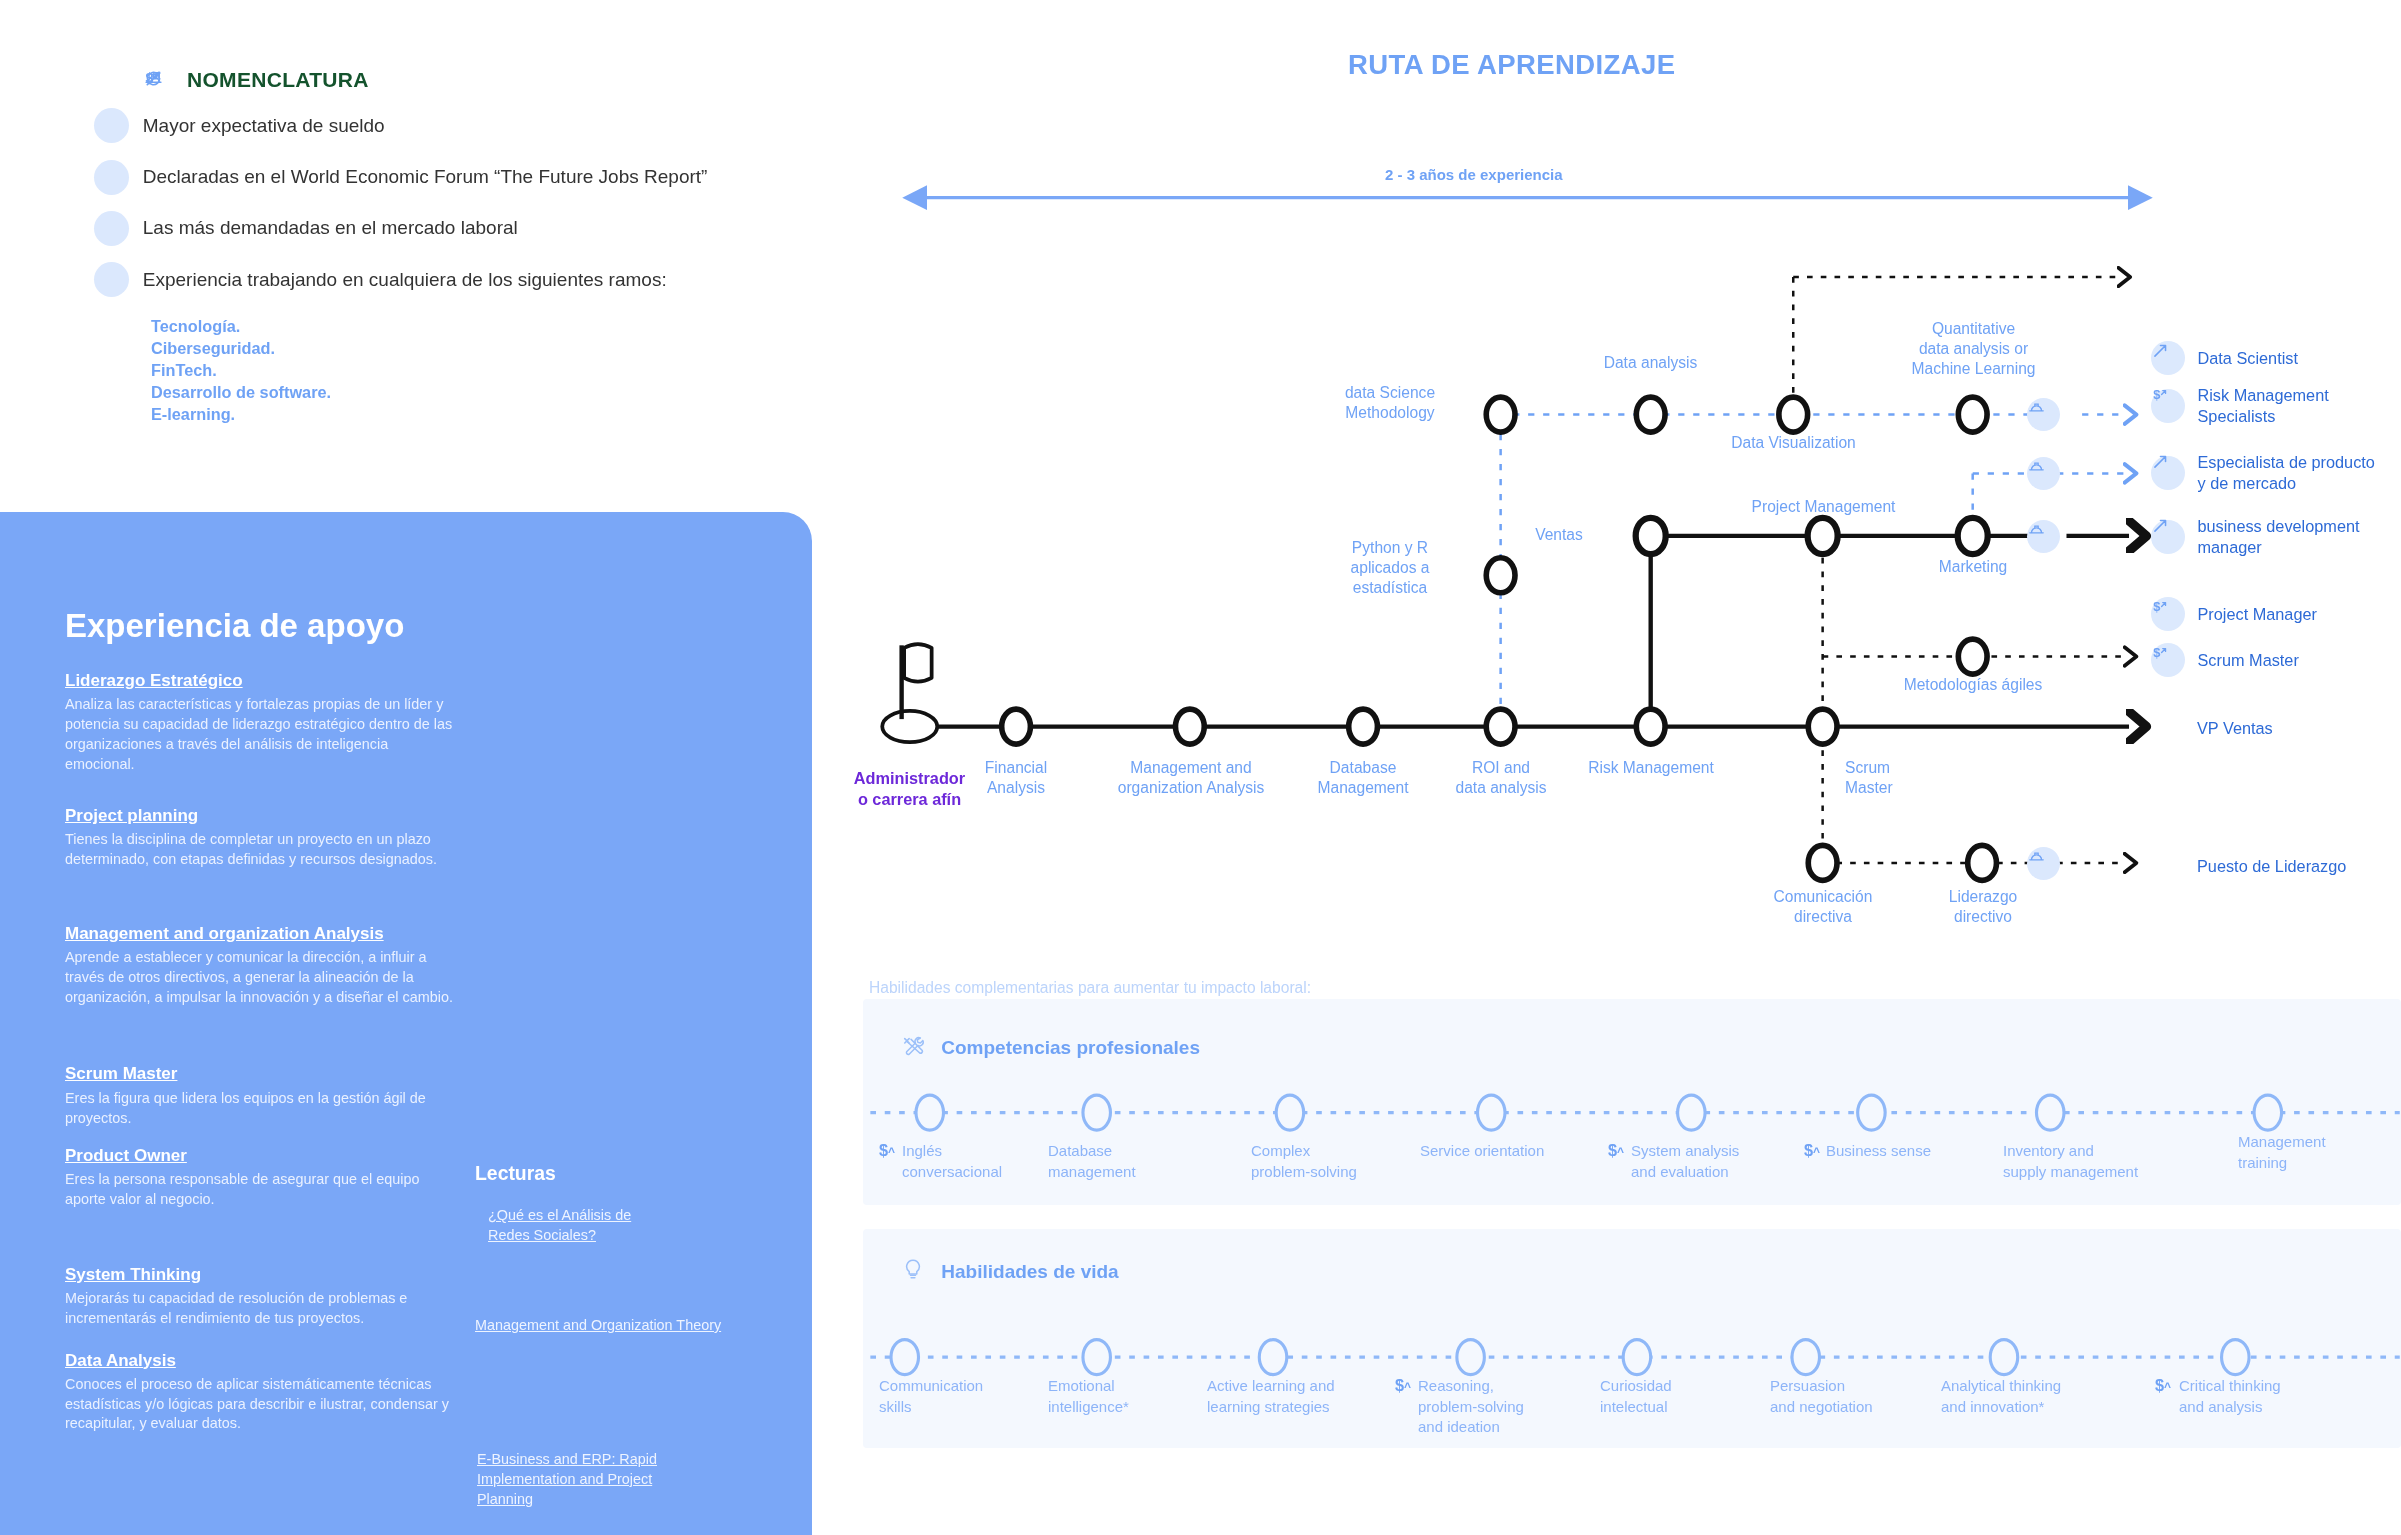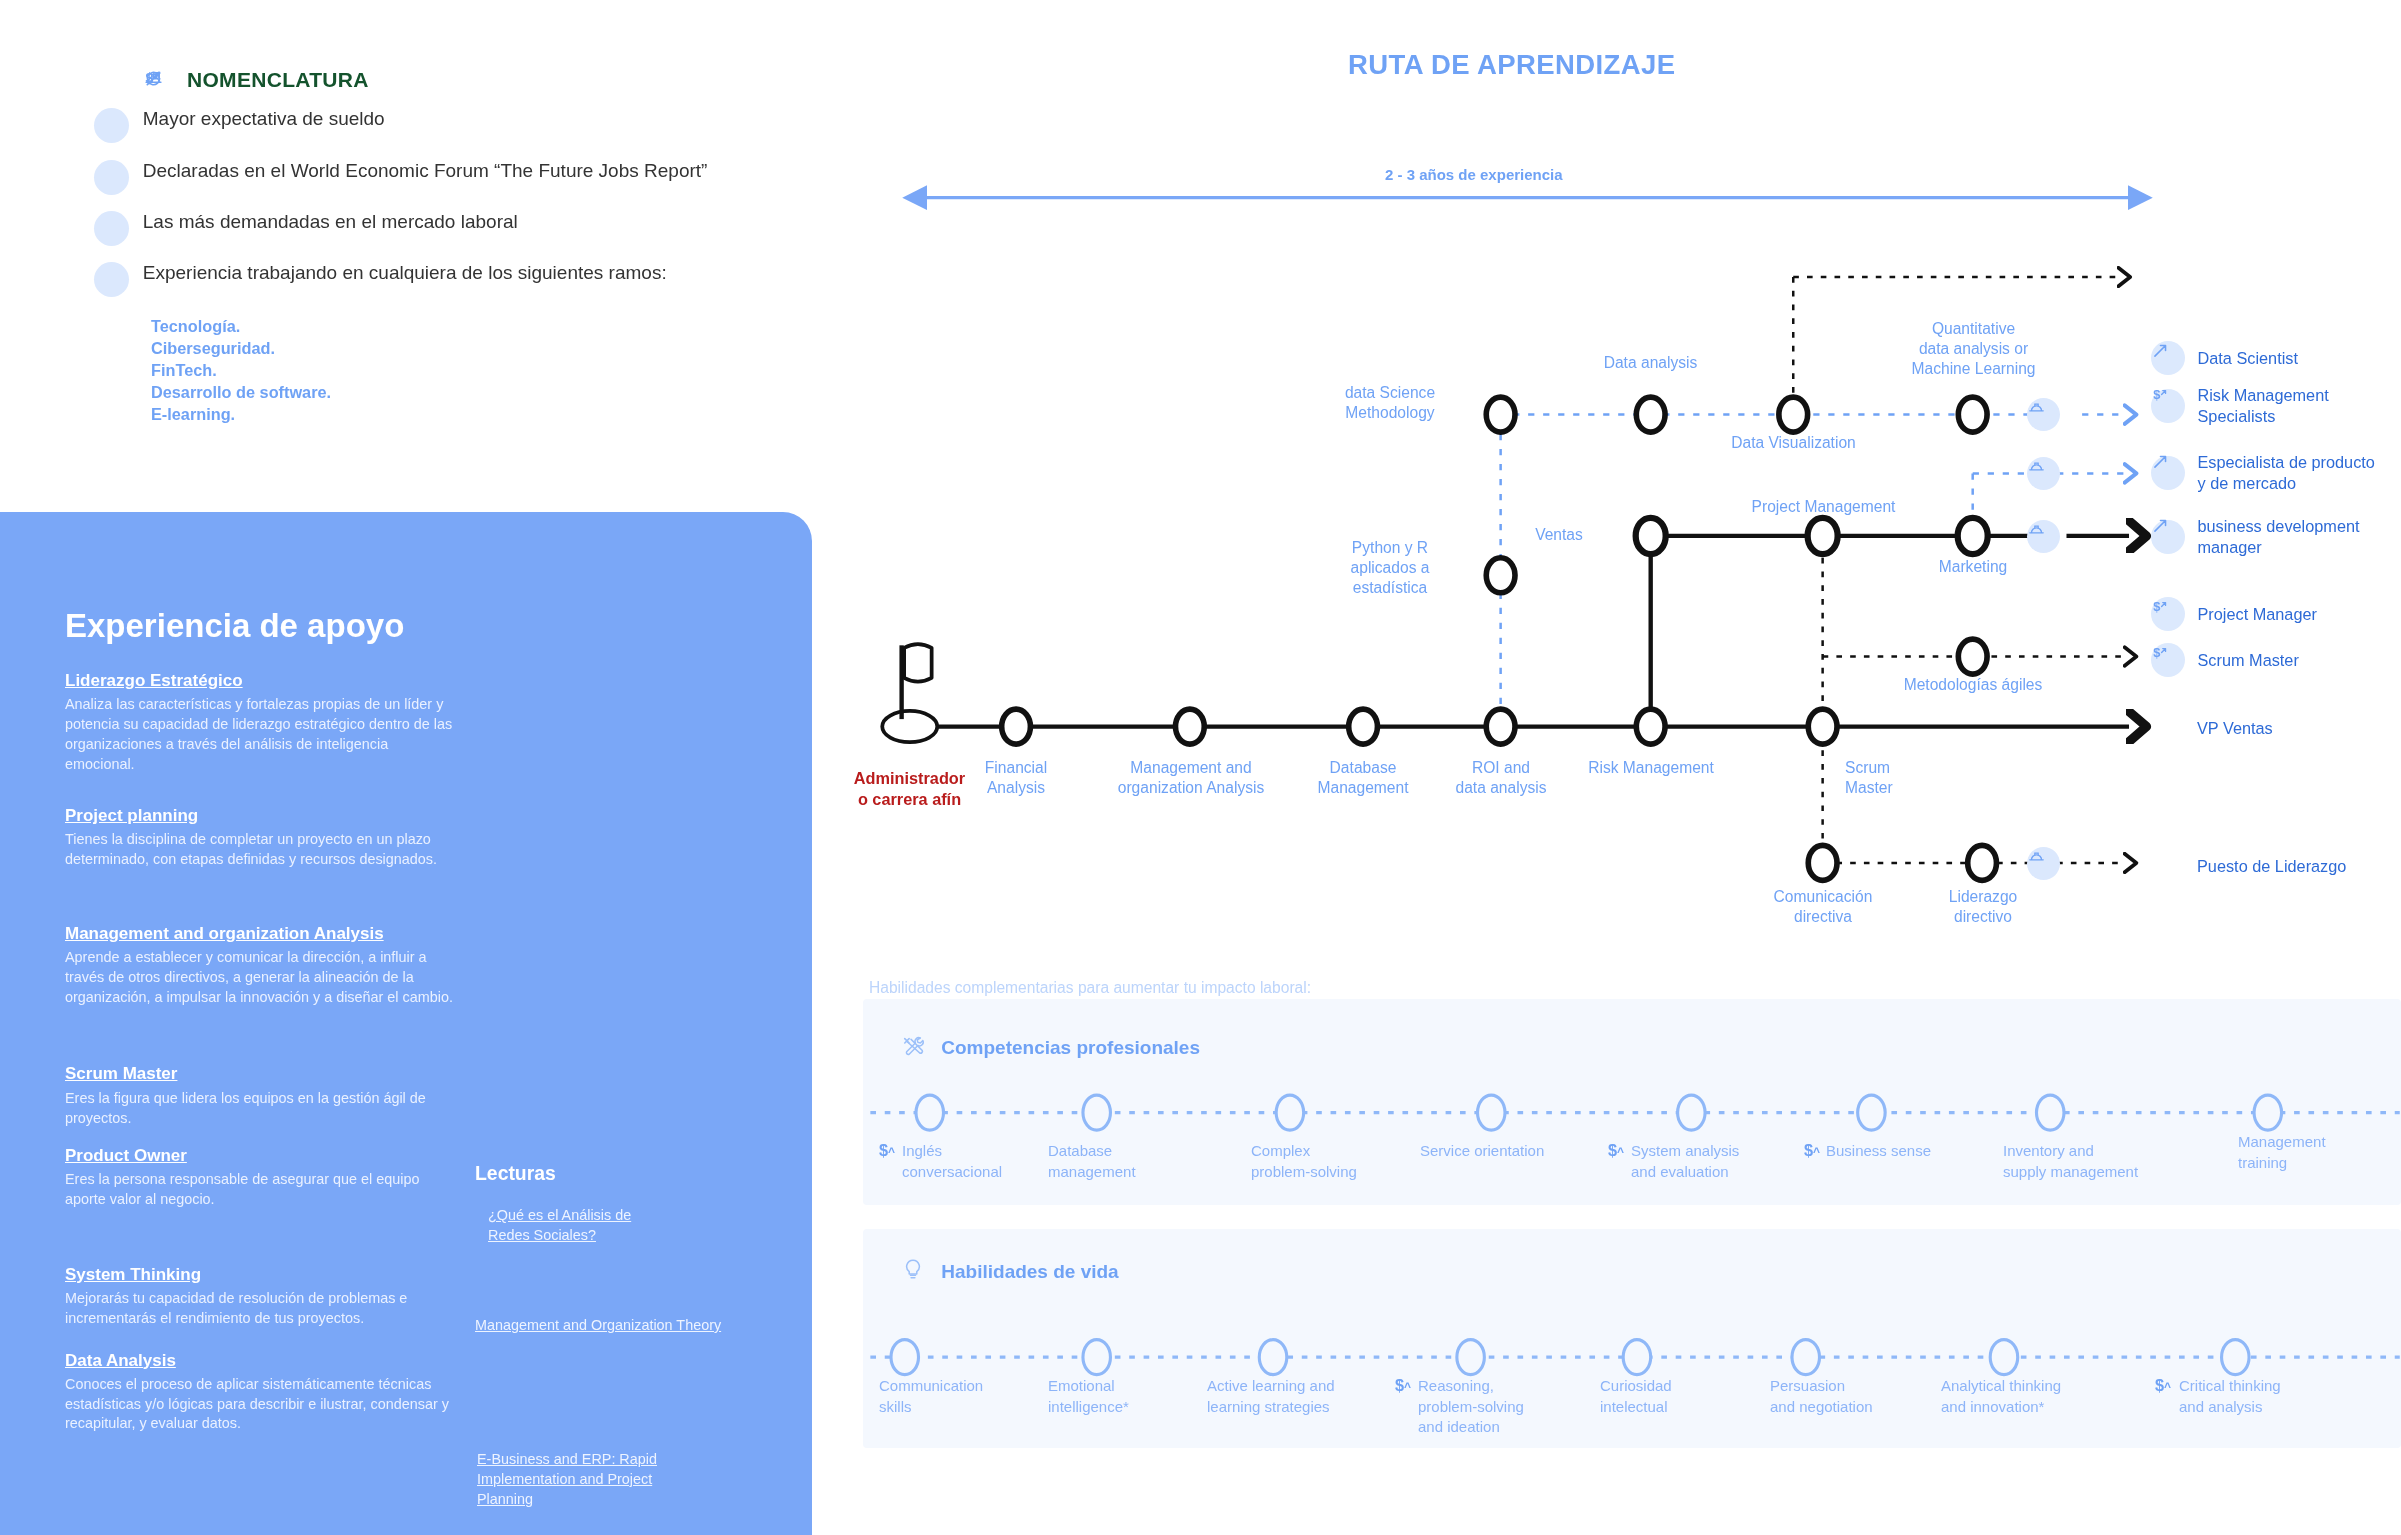--- a/index.html
+++ b/index.html
@@ -3,21 +3,21 @@
 <meta charset="utf-8">
 <style>
   html,body{margin:0;padding:0;background:#ffffff;}
   body{width:2401px;height:1535px;position:relative;overflow:hidden;
        font-family:"Liberation Sans", sans-serif;color:#2b2b2b;}
   .abs{position:absolute;}
 
   
   #nomenclatura{left:143px;top:68px;width:657px;}
   #nomen-title{font-size:21px;font-weight:bold;color:#14532d;letter-spacing:0.3px;margin-left:44px;}
-  .nomen-row{display:flex;align-items:flex-start;margin-top:16.3px;}
+  .nomen-row{display:flex;align-items:center;margin-top:16.3px;}
   .nomen-icon{width:35px;height:35px;border-radius:50%;background:#dbe8fd;
      display:flex;align-items:center;justify-content:center;flex:0 0 35px;margin-left:-49px;}
   .nomen-label{margin-left:13.8px;font-size:19px;color:#333;}
   .ramos{margin-top:17.5px;margin-left:8px;}
   .ramo{font-size:16.3px;font-weight:bold;color:#6fa2f5;line-height:1.36;}
 
   
   #panel{left:0px;top:512px;width:812px;height:1024px;background:#7aa7f7;
          border-top-right-radius:29px;}
   #panel-title{position:absolute;left:65px;top:95px;font-size:33px;font-weight:bold;color:#ffffff;}
@@ -245,21 +245,21 @@
 
 <div class="abs nlabel c" style="left:938px;top:758px;width:156px">Financial<br>Analysis</div>
 <div class="abs nlabel c" style="left:1088px;top:758px;width:206px">Management and<br>organization Analysis</div>
 <div class="abs nlabel c" style="left:1285px;top:758px;width:156px">Database<br>Management</div>
 <div class="abs nlabel c" style="left:1429px;top:758px;width:144px">ROI and<br>data analysis</div>
 <div class="abs nlabel c" style="left:1557px;top:758px;width:188px">Risk Management</div>
 <div class="abs nlabel" style="left:1845px;top:758px;width:144px">Scrum<br>Master</div>
 <div class="abs nlabel c" style="left:1751px;top:887px;width:144px">Comunicación<br>directiva</div>
 <div class="abs nlabel c" style="left:1914px;top:887px;width:138px">Liderazgo<br>directivo</div>
 
-<div class="abs nlabel dark c" style="left:825px;top:768px;width:169px;font-size:16.3px;color:#b91c1c">
+<div class="abs nlabel dark c" style="left:825px;top:768px;width:169px;font-size:16.3px;color:#6d28d9">
   <span>Administrador</span><br>
   <span>o carrera afín</span>
 </div>
 
 <div class="abs hat" style="left:2027px;top:398px">
   <svg width="19" height="19" viewBox="0 0 34 34">
       <path d="M5 23h24M8 23a9 9 0 0 1 18 0" stroke="#6fa2f5" stroke-width="2.4" fill="none" stroke-linecap="round"></path>
       <path d="M14 15v-4h6v4" stroke="#6fa2f5" stroke-width="2.2" fill="none"></path>
     </svg>
 </div>

